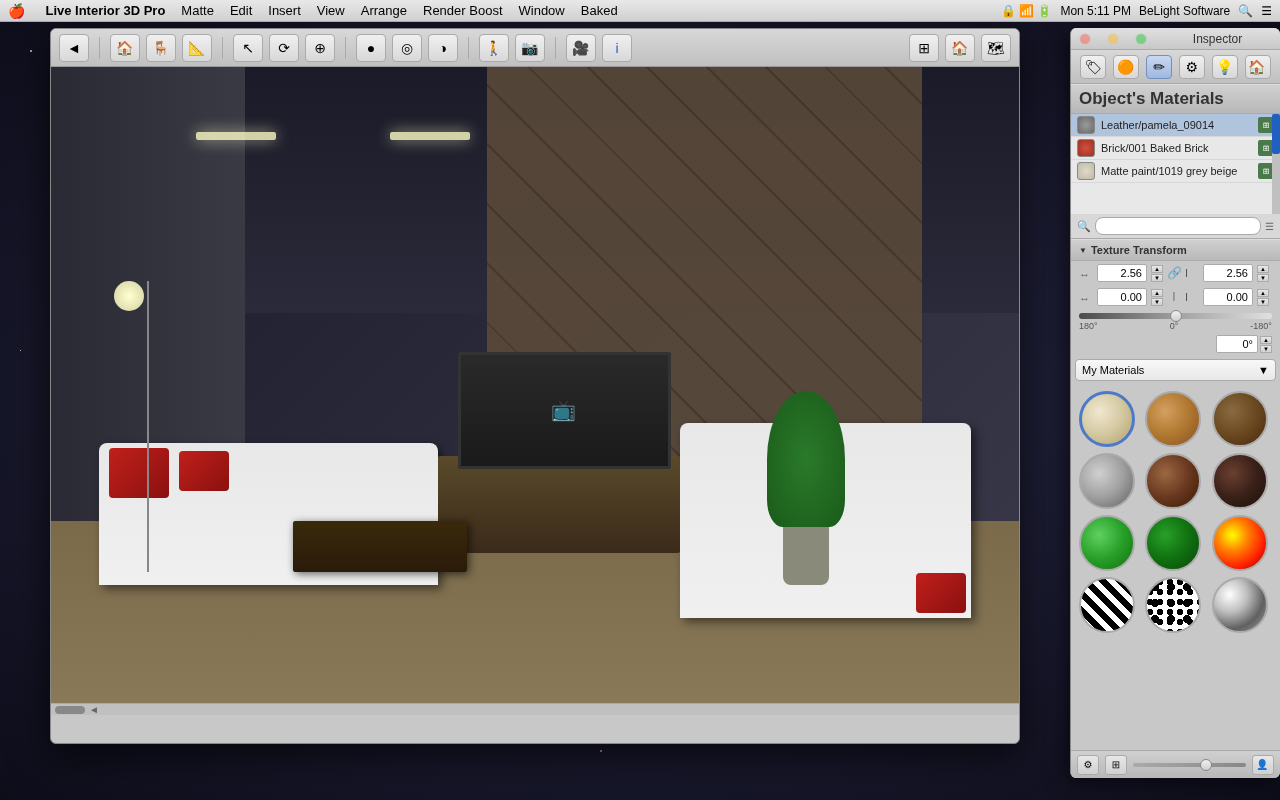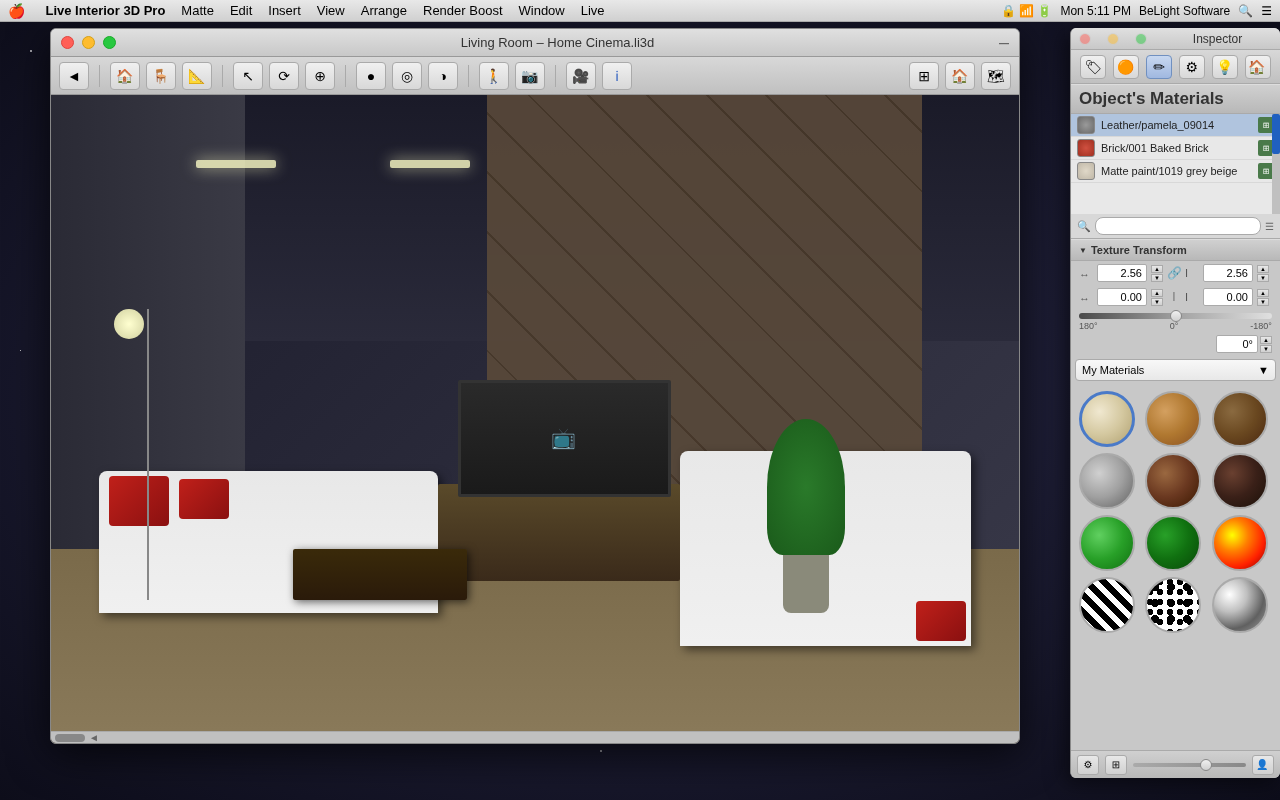--- a/index.html
+++ b/index.html
@@ -744,39 +744,32 @@
 <div class="menubar">
   <span class="menubar-apple">🍎</span>
   <span class="menubar-item app-name">Live Interior 3D Pro</span>
   <span class="menubar-item">Matte</span>
   <span class="menubar-item">Edit</span>
   <span class="menubar-item">Insert</span>
   <span class="menubar-item">View</span>
   <span class="menubar-item">Arrange</span>
   <span class="menubar-item">Render Boost</span>
   <span class="menubar-item">Window</span>
-  <span class="menubar-item">Live</span>
+  <span class="menubar-item">Baked</span>
   <div class="menubar-right">
     <span>🔒 📶 🔋</span>
     <span>Mon 5:11 PM</span>
     <span>BeLight Software</span>
     <span>🔍</span>
     <span>☰</span>
   </div>
 </div>
 
 <div class="main-window">
 
-  <div class="window-titlebar">
-    <span class="traffic-light tl-red"></span>
-    <span class="traffic-light tl-yellow"></span>
-    <span class="traffic-light tl-green"></span>
-    <div class="window-title">Living Room – Home Cinema.li3d</div>
-    <span class="window-minimize">–</span>
-  </div>
 
   <div class="toolbar">
     <div class="toolbar-btn">◄</div>
     <div class="toolbar-separator"></div>
     <div class="toolbar-btn">🏠</div>
     <div class="toolbar-btn" style="color:#c04030">🪑</div>
     <div class="toolbar-btn">📐</div>
     <div class="toolbar-separator"></div>
     <div class="toolbar-btn">↖</div>
     <div class="toolbar-btn">⟳</div>

